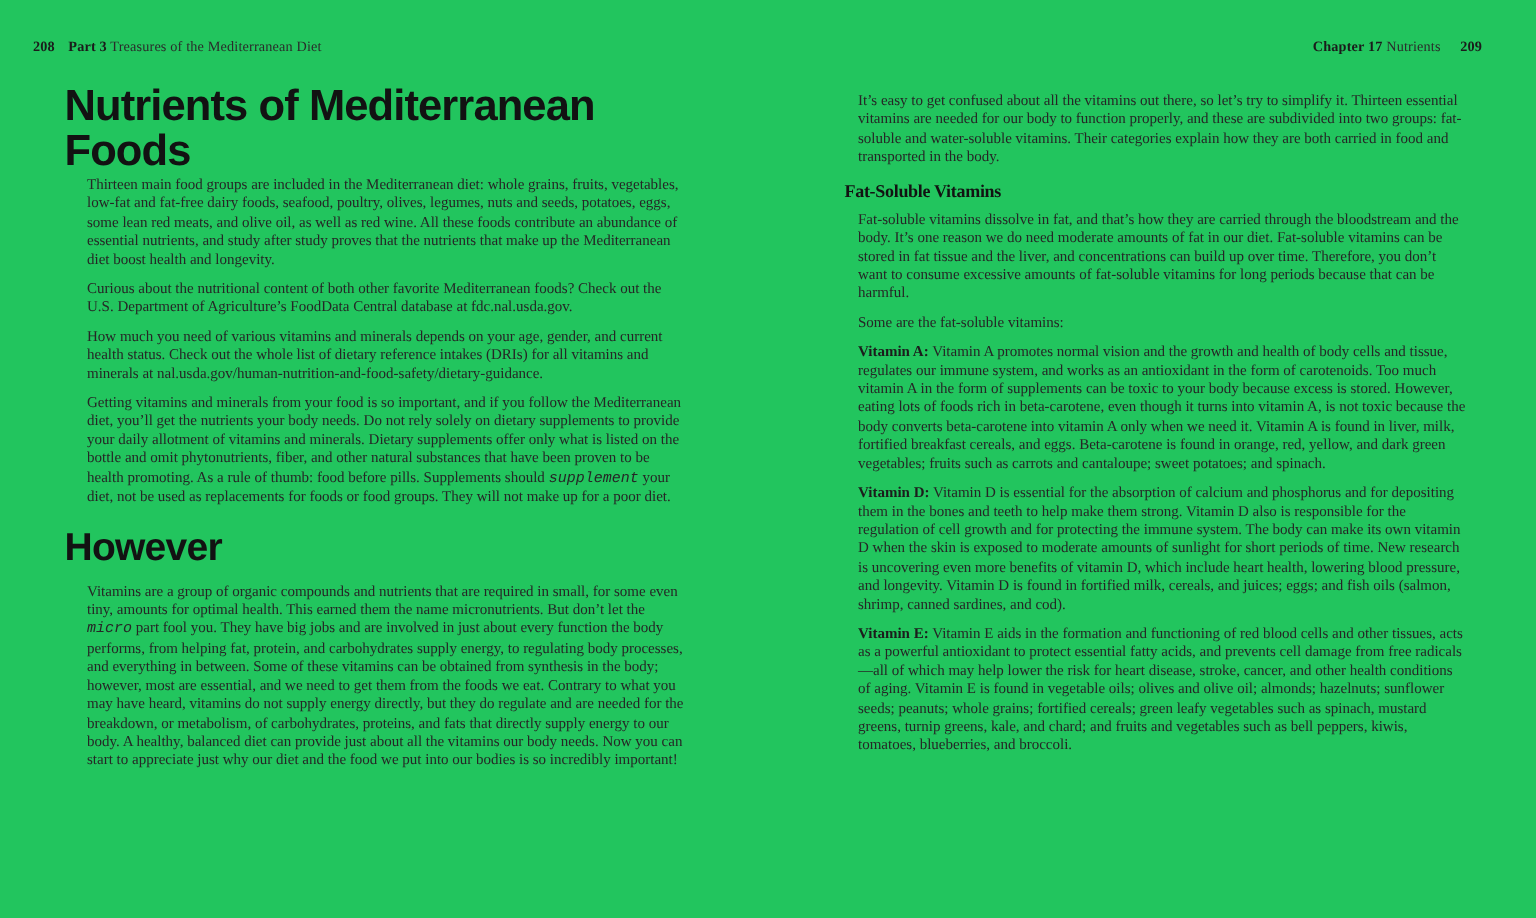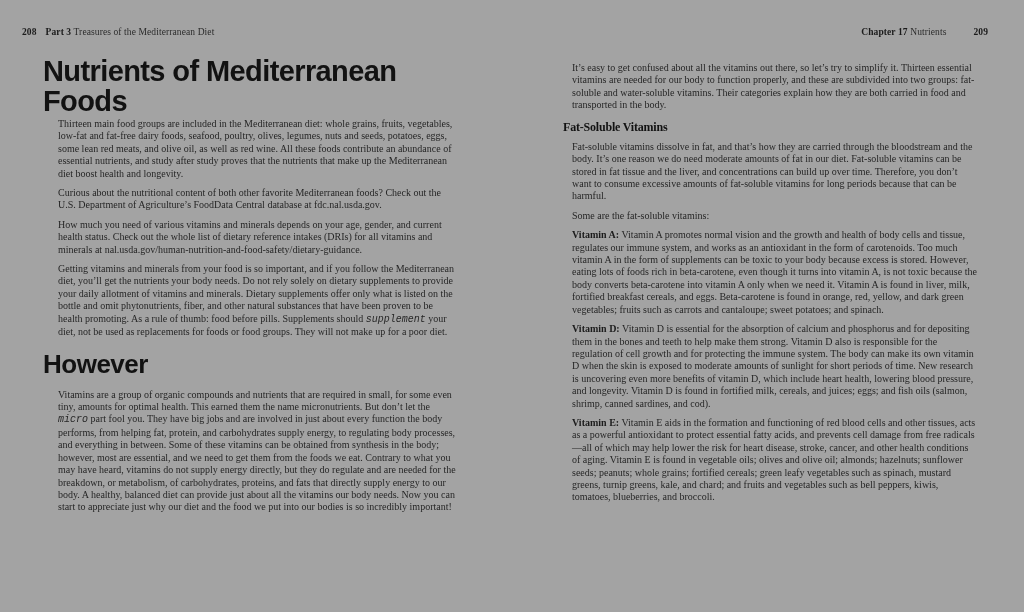--- a/index.html
+++ b/index.html
@@ -5,35 +5,35 @@
   * { margin:0; padding:0; box-sizing:border-box; }
   html, body { width:1024px; height:612px; }
   body {
     background:#fdfdfc;
     font-family:"Liberation Serif", serif;
     overflow:hidden;
   }
   .spread {
     display:flex;
     width:1024px; height:612px;
-    background:#a3a3a3;
+    background:#22c55e;
     color:#242424;
   }
   .page { position:relative; width:512px; height:612px; }
 
   .running-head {
     position:absolute; top:27px;
     font-size:9.5px; color:#2b2b2b;
     letter-spacing:0.1px; white-space:nowrap;
   }
   .rh-left  { left:22px; }
   .rh-right { right:36px; text-align:right; }
   .rh-bold  { font-weight:bold; color:#1b1b1b; }
   .rh-num-left  { margin-right:9px; }
-  .rh-num-right { margin-left:27px; }
+  .rh-num-right { margin-left:13px; }
 
   .content-left  { position:absolute; left:58px; top:56px; width:400px; }
   .content-right { position:absolute; left:60px; top:62px; width:406px; }
 
   .book-title {
     font-family:"Liberation Sans", sans-serif;
     font-weight:700; font-size:29px; line-height:1.05;
     color:#121212; letter-spacing:-0.6px;
     margin:0 0 1px -15px;
   }

